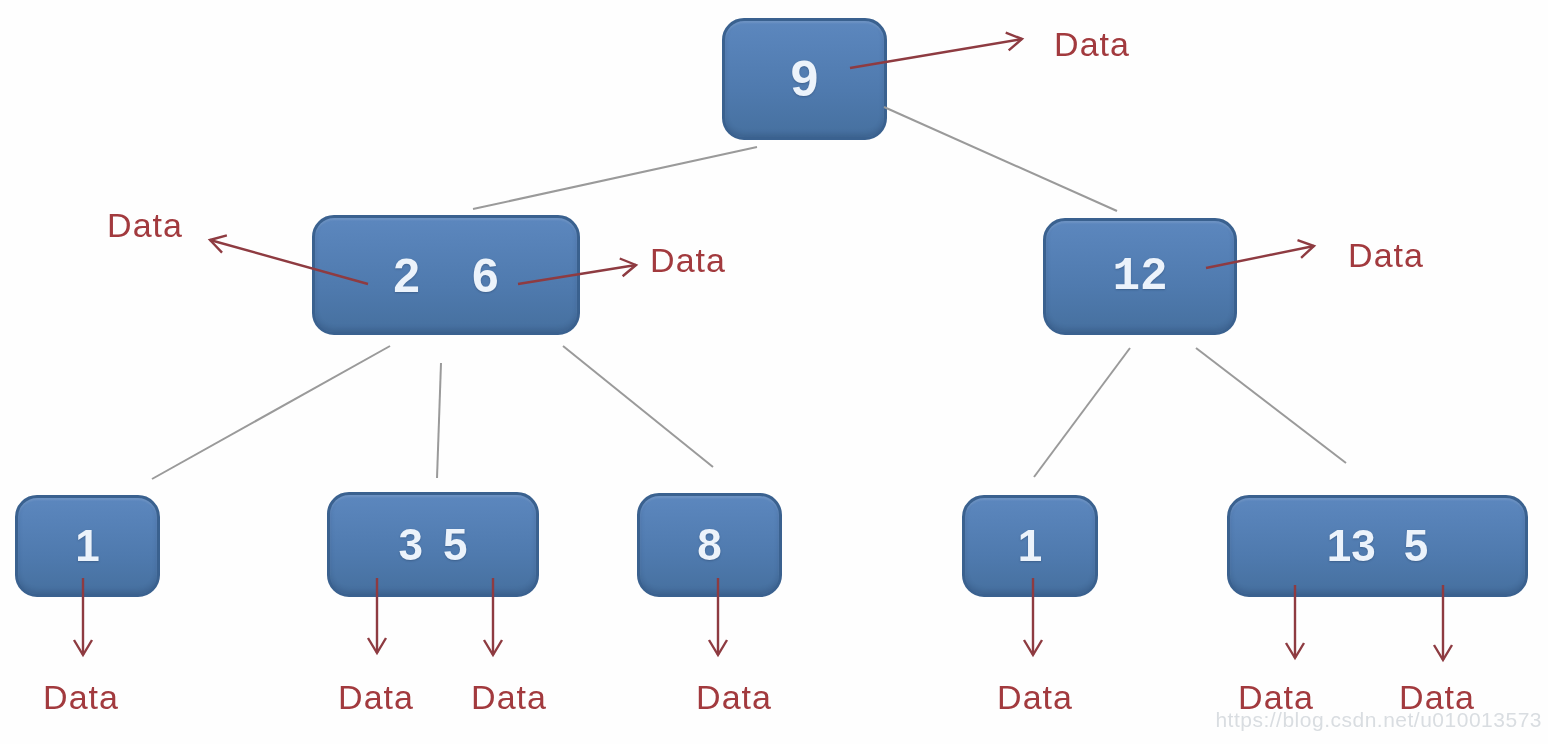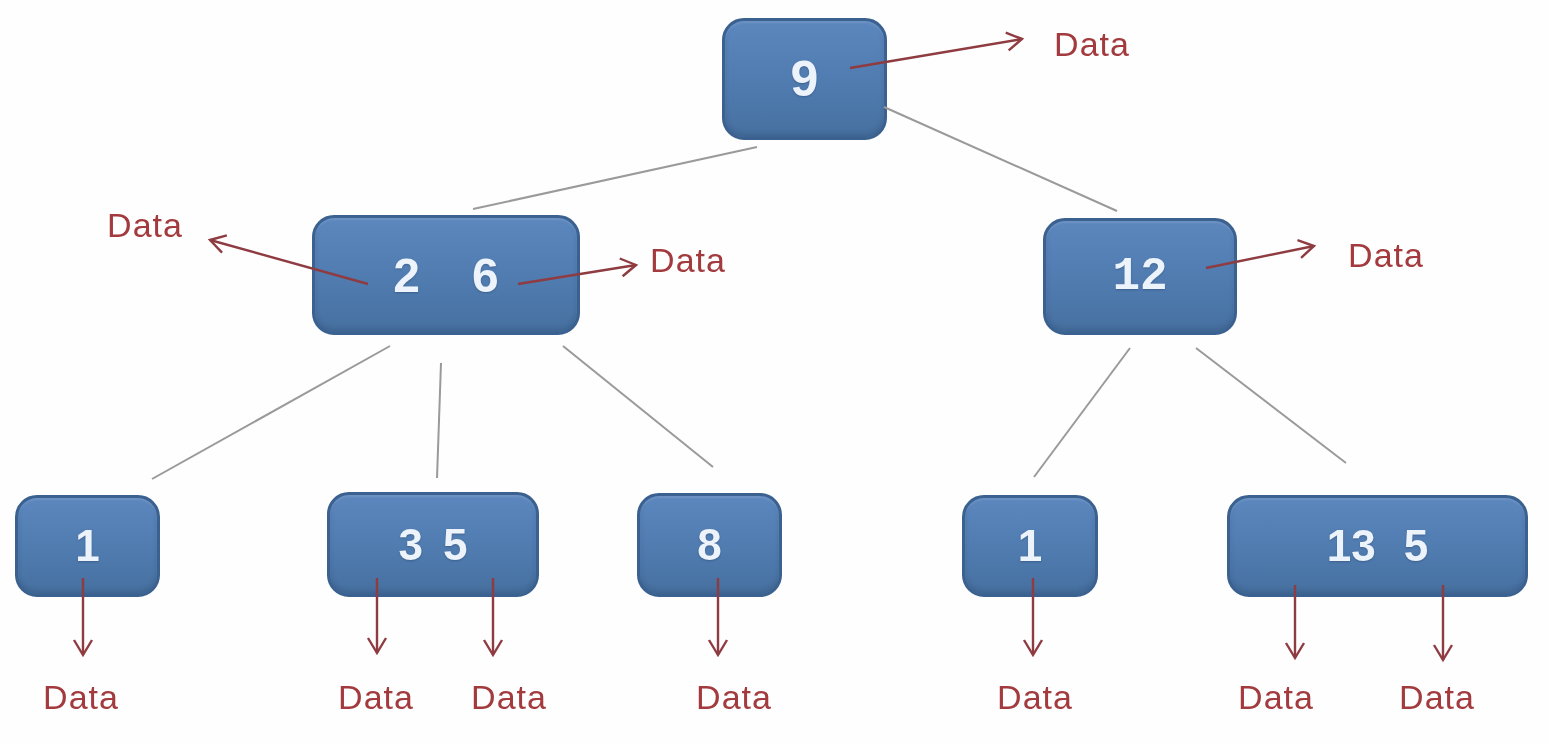--- a/index.html
+++ b/index.html
@@ -181,14 +181,15 @@
   <div class="data-label" style="left:688px;  top:241px;">Data</div>
   <div class="data-label" style="left:1386px; top:236px;">Data</div>
   <div class="data-label" style="left:81px;   top:678px;">Data</div>
   <div class="data-label" style="left:376px;  top:678px;">Data</div>
   <div class="data-label" style="left:509px;  top:678px;">Data</div>
   <div class="data-label" style="left:734px;  top:678px;">Data</div>
   <div class="data-label" style="left:1035px; top:678px;">Data</div>
   <div class="data-label" style="left:1276px; top:678px;">Data</div>
   <div class="data-label" style="left:1437px; top:678px;">Data</div>
 
+  <div class="watermark">https://blog.csdn.net/u010013573</div>
 
 </div>
 
 </body></html>

